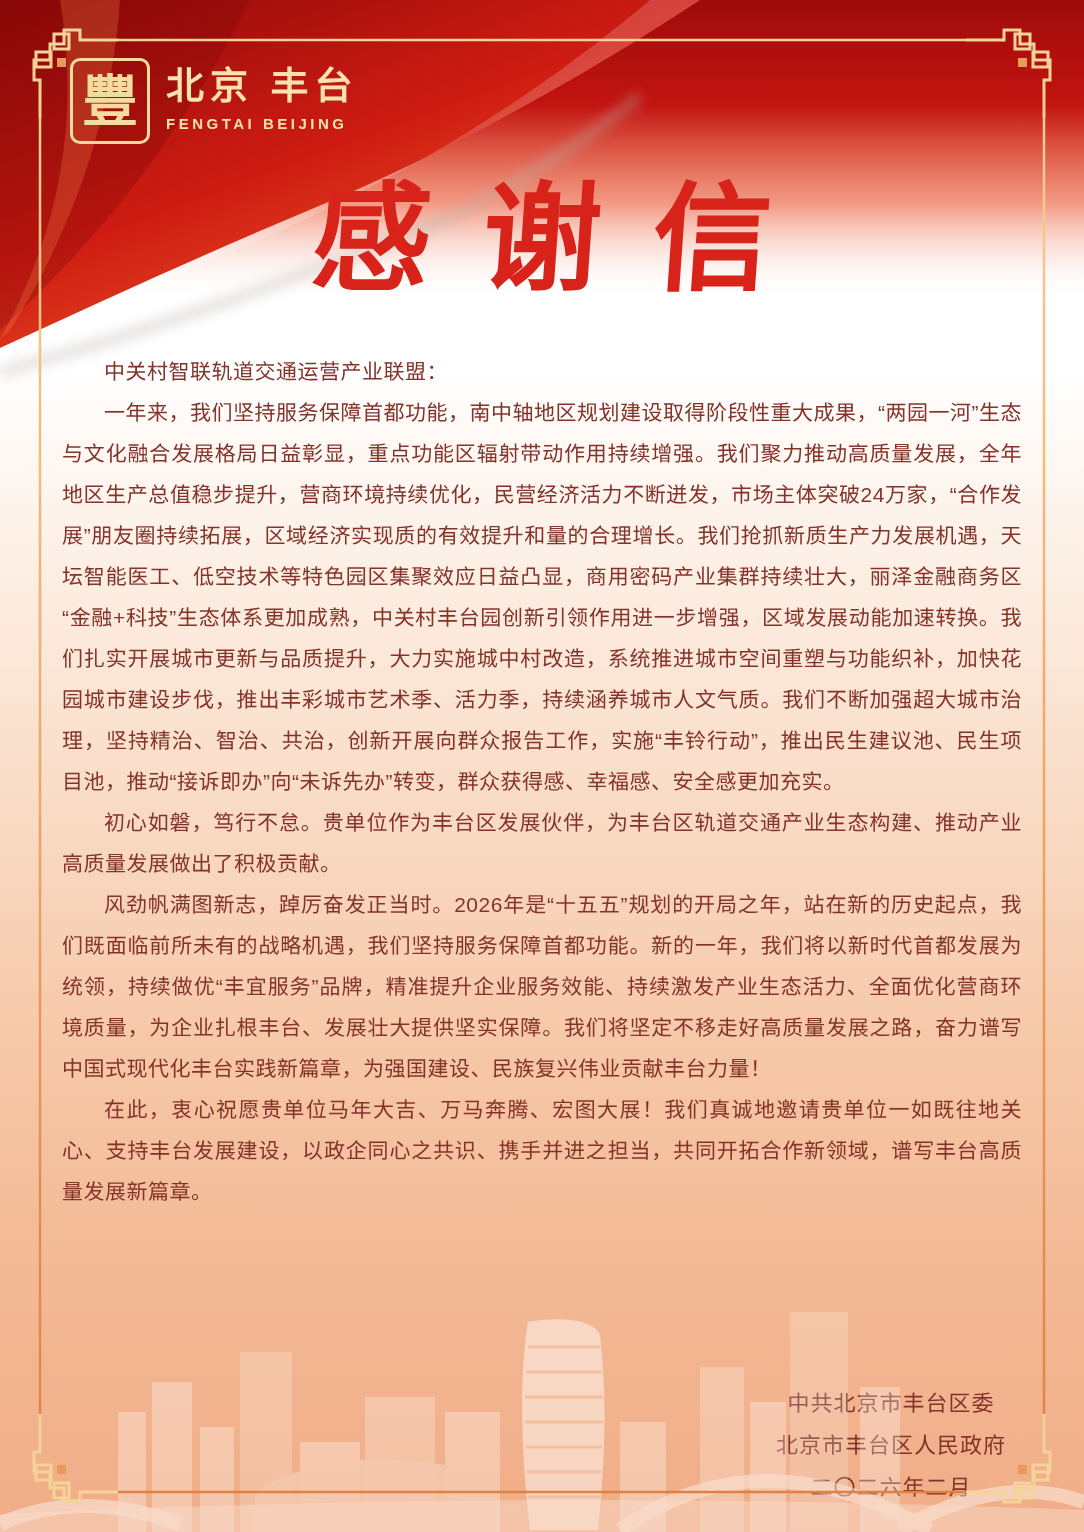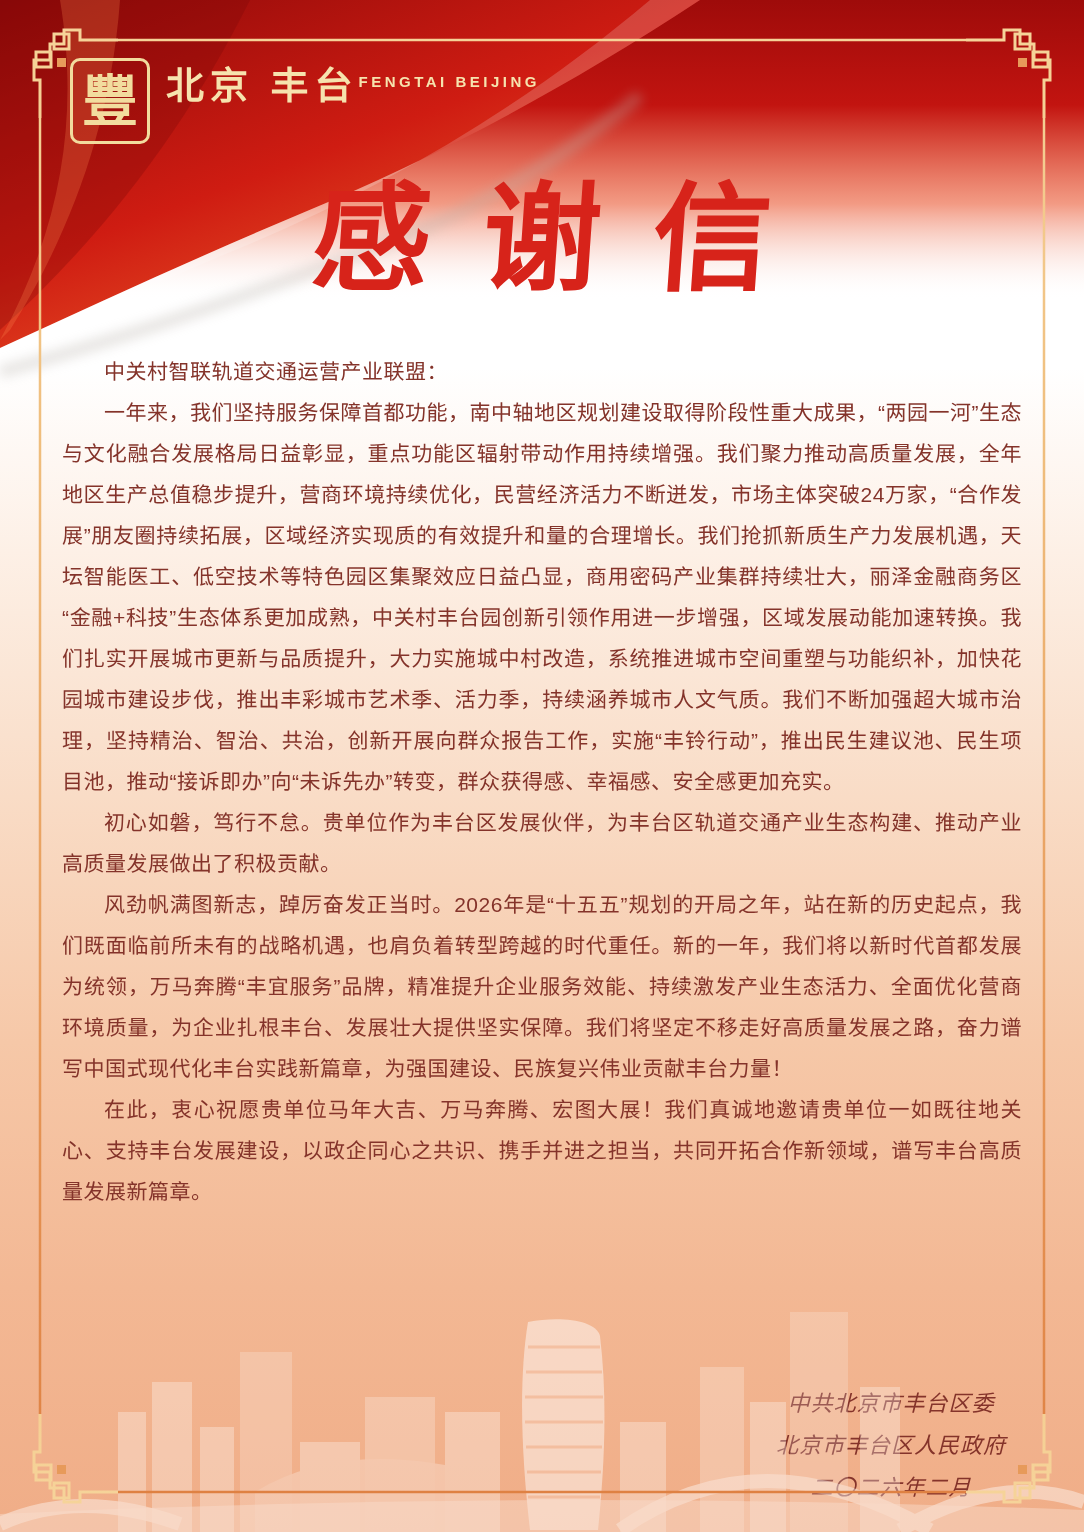--- a/index.html
+++ b/index.html
@@ -19,21 +19,21 @@
   .frame{position:absolute;top:0;left:0;pointer-events:none;}
   .skyline{position:absolute;left:0;bottom:0;}
 
   .logo{position:absolute;top:58px;left:70px;display:flex;align-items:flex-start;gap:16px;}
   .seal{
     width:74px;height:80px;border:3px solid #f2dc9e;border-radius:10px;
     display:flex;align-items:center;justify-content:center;
     color:#f2dc9e;font-size:56px;font-weight:bold;line-height:1;
     font-family:"DejaVu Serif","Liberation Serif",serif;
   }
-  .logo-text{display:flex;flex-direction:row;margin-top:8px;}
+  .logo-text{display:flex;flex-direction:column;margin-top:8px;}
   .logo-cn{color:#f6e3ae;font-size:38px;font-weight:bold;letter-spacing:6px;line-height:1.1;}
   .logo-en{color:#f6e3ae;font-size:15px;font-weight:bold;letter-spacing:3.5px;margin-top:7px;}
 
   .title{
     position:absolute;top:168px;left:0;width:100%;text-align:center;
     font-family:"DejaVu Serif","Liberation Serif",serif;
     font-size:118px;font-weight:bold;color:#d7231a;
     letter-spacing:52px;text-indent:52px;line-height:1.2;
     transform:skewX(-4deg);
   }
@@ -42,21 +42,21 @@
     position:absolute;top:351px;left:62px;width:960px;
     color:#84332a;font-size:21px;line-height:41px;
     text-align:justify;text-justify:inter-ideograph;
     letter-spacing:0.5px;
   }
   .letter p{margin:0;text-indent:2em;}
 
   .signature{
     position:absolute;top:1383px;right:78px;
     color:#84332a;font-size:22px;line-height:42px;
-    text-align:center;letter-spacing:1px;font-style:italic;
+    text-align:center;letter-spacing:1px;
   }
   .signature div{white-space:nowrap;}
 </style>
 <title>感谢信</title></head>
 <body>
 
 <div class="page">
 
   <svg class="silk" width="1084" height="430" viewBox="0 0 1084 430" aria-hidden="true">
     <defs>
@@ -94,21 +94,21 @@
       <div class="logo-en">FENGTAI BEIJING</div>
     </div>
   </div>
 
   <div class="title">感谢信</div>
 
   <div class="letter">
     <p>中关村智联轨道交通运营产业联盟：</p>
     <p>一年来，我们坚持服务保障首都功能，南中轴地区规划建设取得阶段性重大成果，“两园一河”生态与文化融合发展格局日益彰显，重点功能区辐射带动作用持续增强。我们聚力推动高质量发展，全年地区生产总值稳步提升，营商环境持续优化，民营经济活力不断迸发，市场主体突破24万家，“合作发展”朋友圈持续拓展，区域经济实现质的有效提升和量的合理增长。我们抢抓新质生产力发展机遇，天坛智能医工、低空技术等特色园区集聚效应日益凸显，商用密码产业集群持续壮大，丽泽金融商务区“金融+科技”生态体系更加成熟，中关村丰台园创新引领作用进一步增强，区域发展动能加速转换。我们扎实开展城市更新与品质提升，大力实施城中村改造，系统推进城市空间重塑与功能织补，加快花园城市建设步伐，推出丰彩城市艺术季、活力季，持续涵养城市人文气质。我们不断加强超大城市治理，坚持精治、智治、共治，创新开展向群众报告工作，实施“丰铃行动”，推出民生建议池、民生项目池，推动“接诉即办”向“未诉先办”转变，群众获得感、幸福感、安全感更加充实。</p>
     <p>初心如磐，笃行不怠。贵单位作为丰台区发展伙伴，为丰台区轨道交通产业生态构建、推动产业高质量发展做出了积极贡献。</p>
-    <p>风劲帆满图新志，踔厉奋发正当时。2026年是“十五五”规划的开局之年，站在新的历史起点，我们既面临前所未有的战略机遇，也肩负着转型跨越的时代重任。新的一年，我们将以新时代首都发展为统领，万马奔腾“丰宜服务”品牌，精准提升企业服务效能、持续激发产业生态活力、全面优化营商环境质量，为企业扎根丰台、发展壮大提供坚实保障。我们将坚定不移走好高质量发展之路，奋力谱写中国式现代化丰台实践新篇章，为强国建设、民族复兴伟业贡献丰台力量！</p>
+    <p>风劲帆满图新志，踔厉奋发正当时。2026年是“十五五”规划的开局之年，站在新的历史起点，我们既面临前所未有的战略机遇，我们坚持服务保障首都功能。新的一年，我们将以新时代首都发展为统领，持续做优“丰宜服务”品牌，精准提升企业服务效能、持续激发产业生态活力、全面优化营商环境质量，为企业扎根丰台、发展壮大提供坚实保障。我们将坚定不移走好高质量发展之路，奋力谱写中国式现代化丰台实践新篇章，为强国建设、民族复兴伟业贡献丰台力量！</p>
     <p>在此，衷心祝愿贵单位马年大吉、万马奔腾、宏图大展！我们真诚地邀请贵单位一如既往地关心、支持丰台发展建设，以政企同心之共识、携手并进之担当，共同开拓合作新领域，谱写丰台高质量发展新篇章。</p>
   </div>
 
   <div class="signature">
     <div>中共北京市丰台区委</div>
     <div>北京市丰台区人民政府</div>
     <div>二〇二六年二月</div>
   </div>
 
   <svg class="skyline" width="1084" height="240" viewBox="0 0 1084 240" aria-hidden="true">

